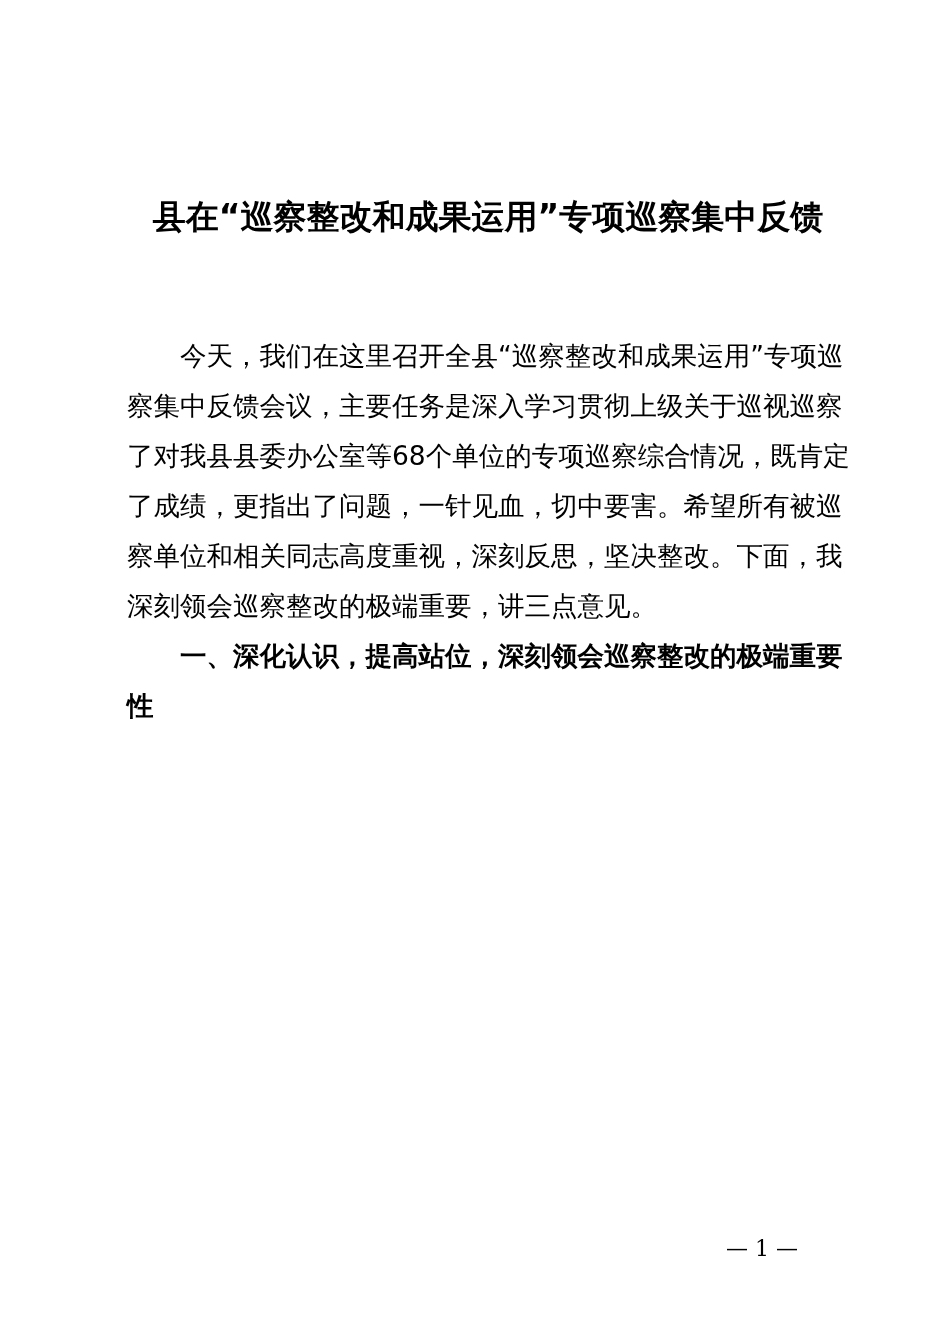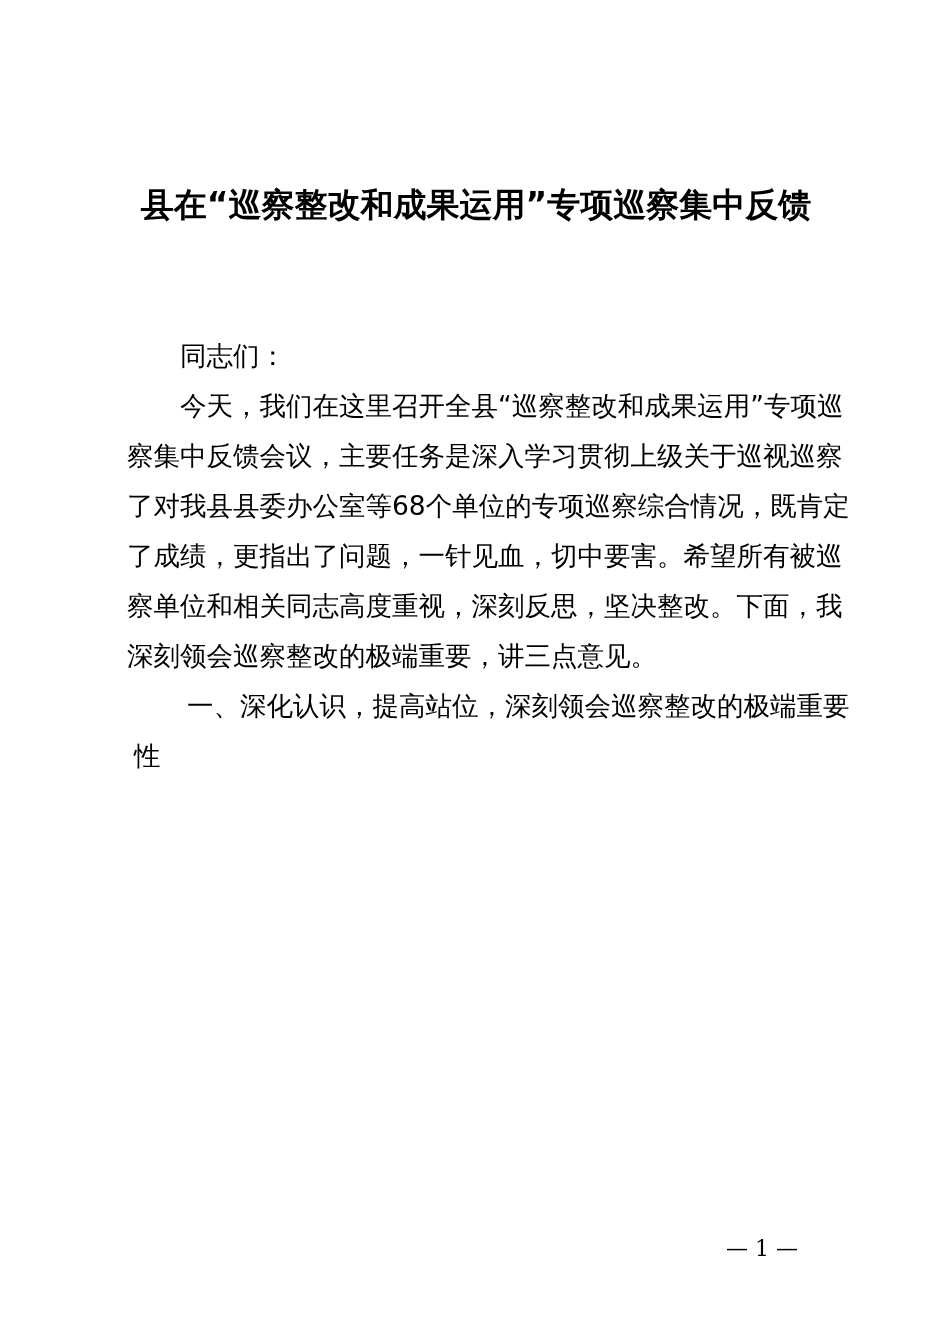--- a/index.html
+++ b/index.html
@@ -51,47 +51,45 @@
       text-align: justify;
       text-align-last: justify;
     }
     .line.indent {
       padding-left: 53px;
     }
     .line.last {
       text-align-last: left;
     }
     .line.bold {
-      font-weight: normal;
-      margin-left: 7px;
+      font-weight: bold;
     }
     .page-number {
       position: absolute;
       left: 722px;
       top: 1234px;
       width: 80px;
       text-align: center;
       font-family: "DejaVu Serif", "Liberation Serif", serif;
       font-size: 22px;
       line-height: 30px;
       white-space: nowrap;
     }
   </style>
 </head>
 <body>
 
 <div class="page">
 
-  <h1 class="title" style="margin:0;">
+  <h1 class="title" style="margin:12px;">
     <span class="tline">县在“巡察整改和成果运用”专项巡察集中反馈</span>
   </h1>
 
   <div class="body">
 
-    <span class="line indent last">同志们：</span>
 
     <div>
       <span class="line indent">今天，我们在这里召开全县“巡察整改和成果运用”专项巡</span>
       <span class="line">察集中反馈会议，主要任务是深入学习贯彻上级关于巡视巡察</span>
       <span class="line">了对我县县委办公室等68个单位的专项巡察综合情况，既肯定</span>
       <span class="line">了成绩，更指出了问题，一针见血，切中要害。希望所有被巡</span>
       <span class="line">察单位和相关同志高度重视，深刻反思，坚决整改。下面，我</span>
       <span class="line last">深刻领会巡察整改的极端重要，讲三点意见。</span>
     </div>
 

